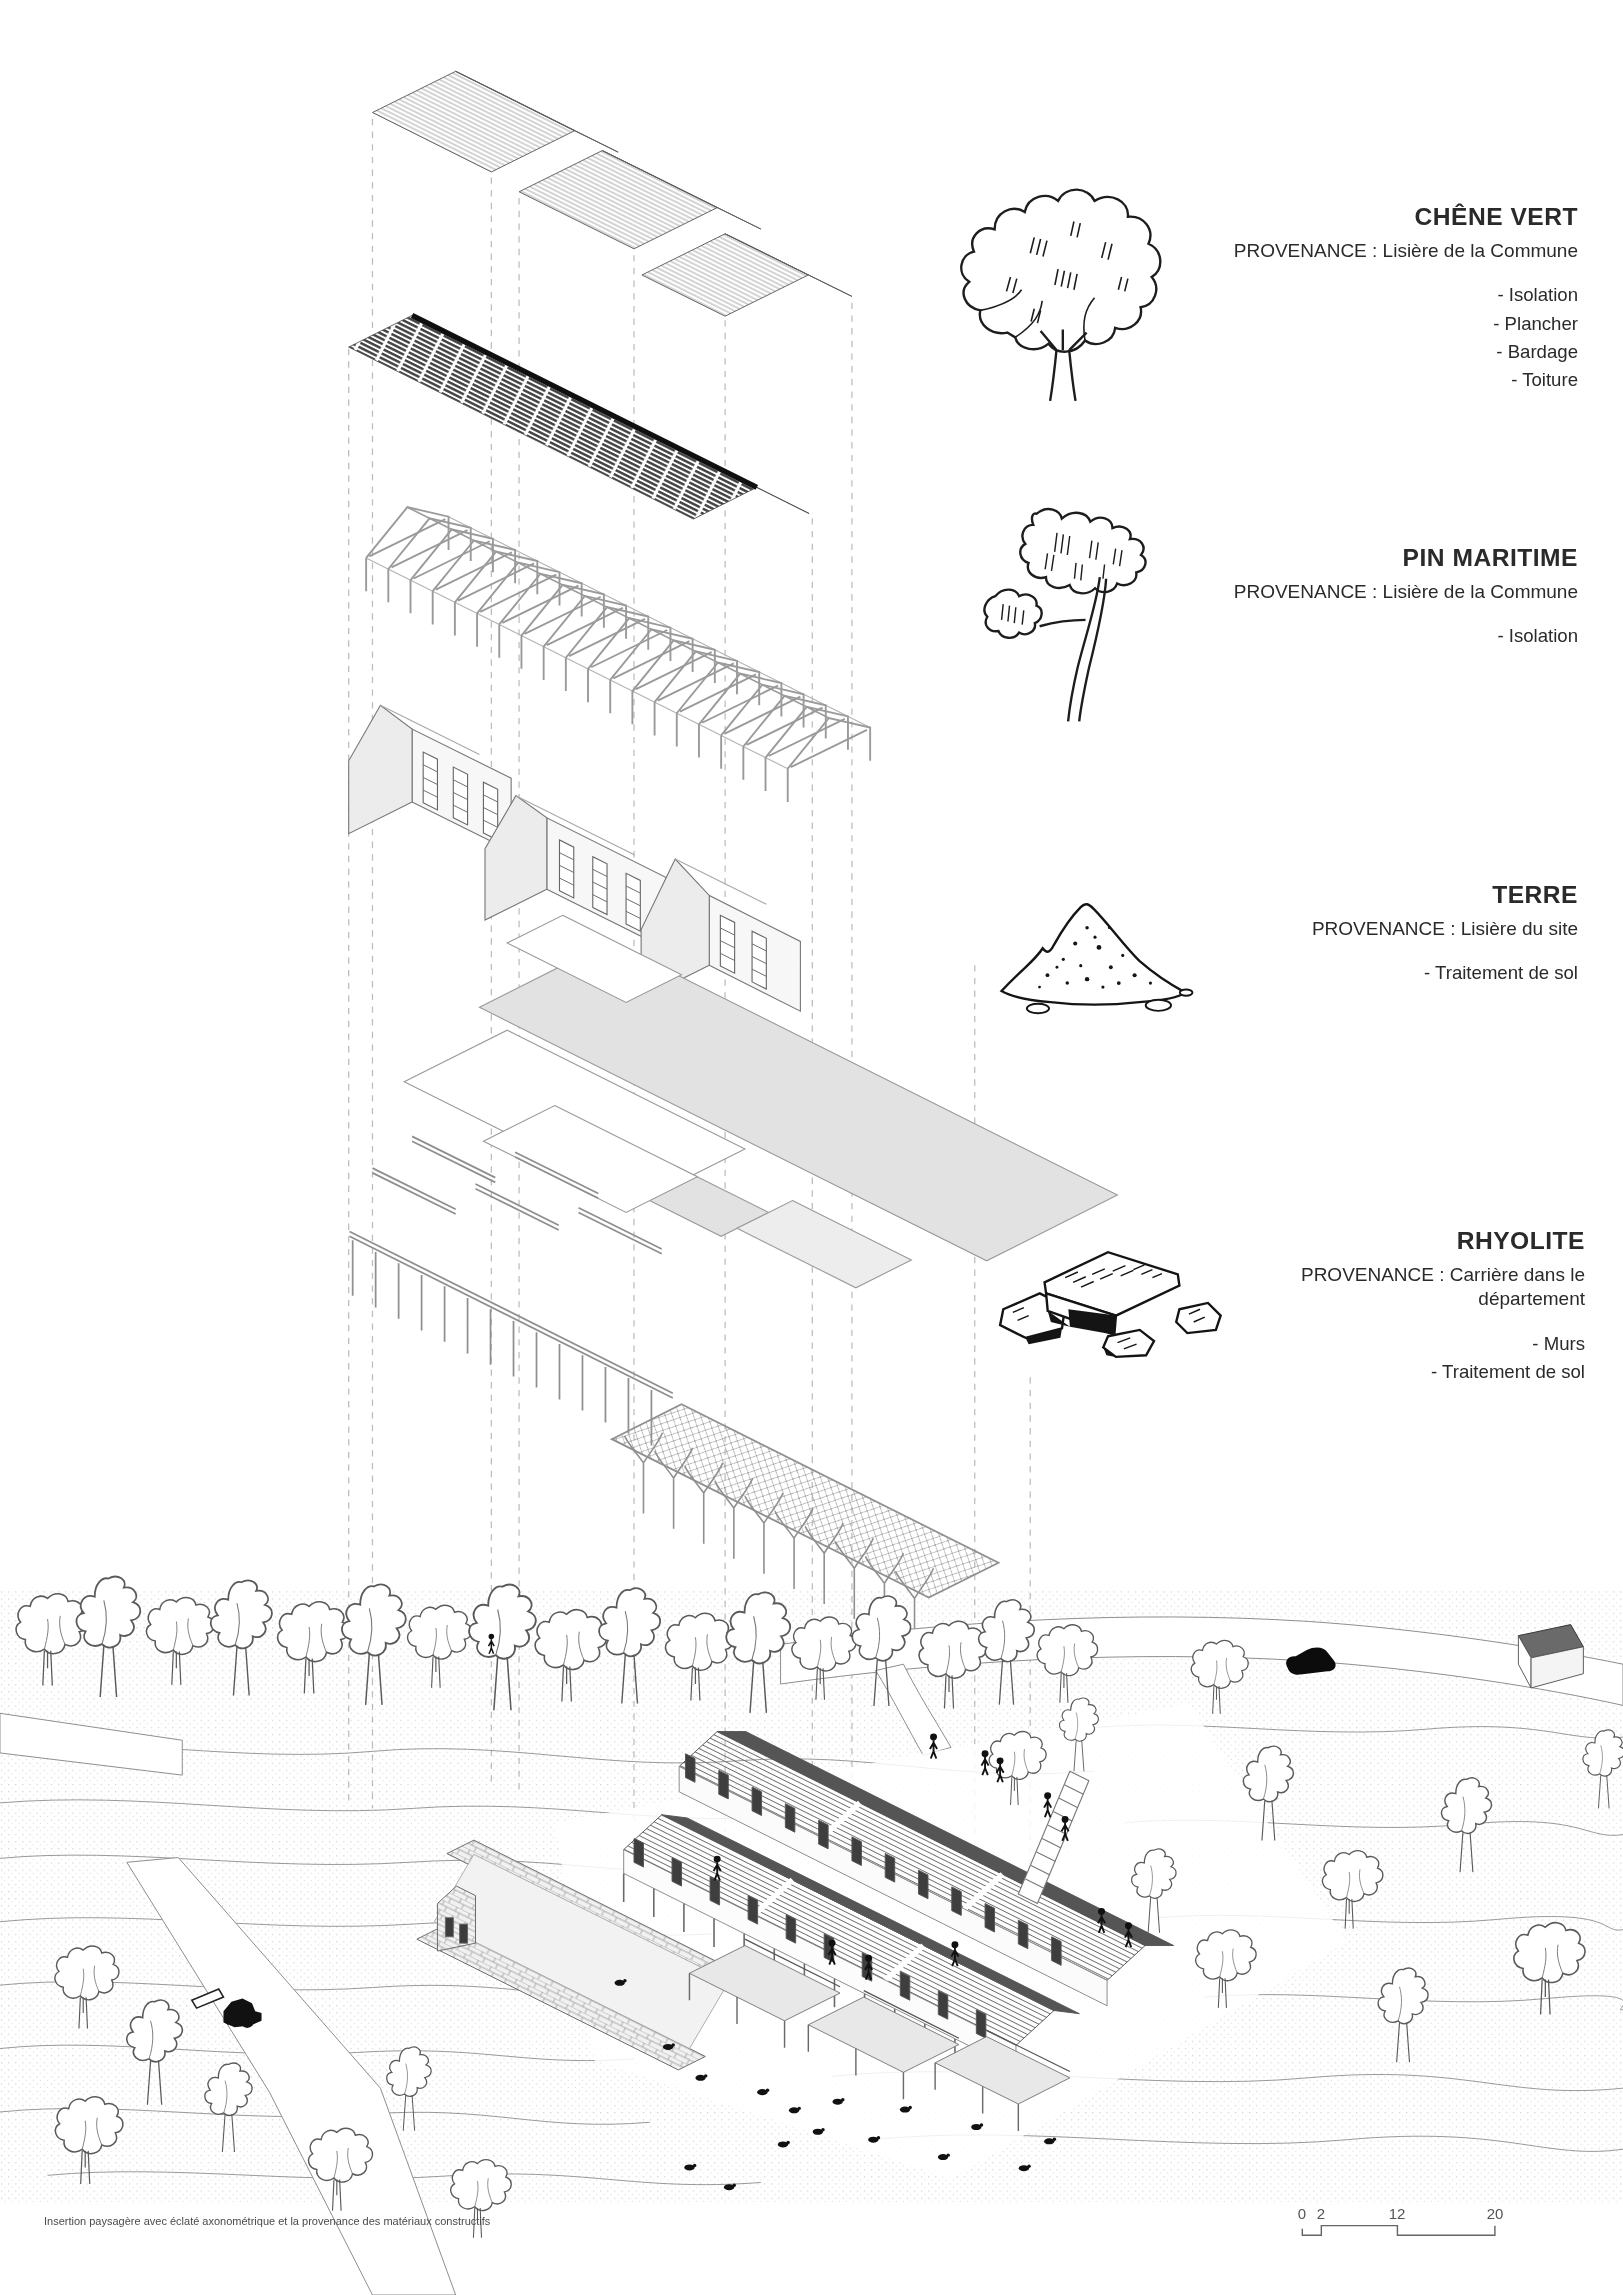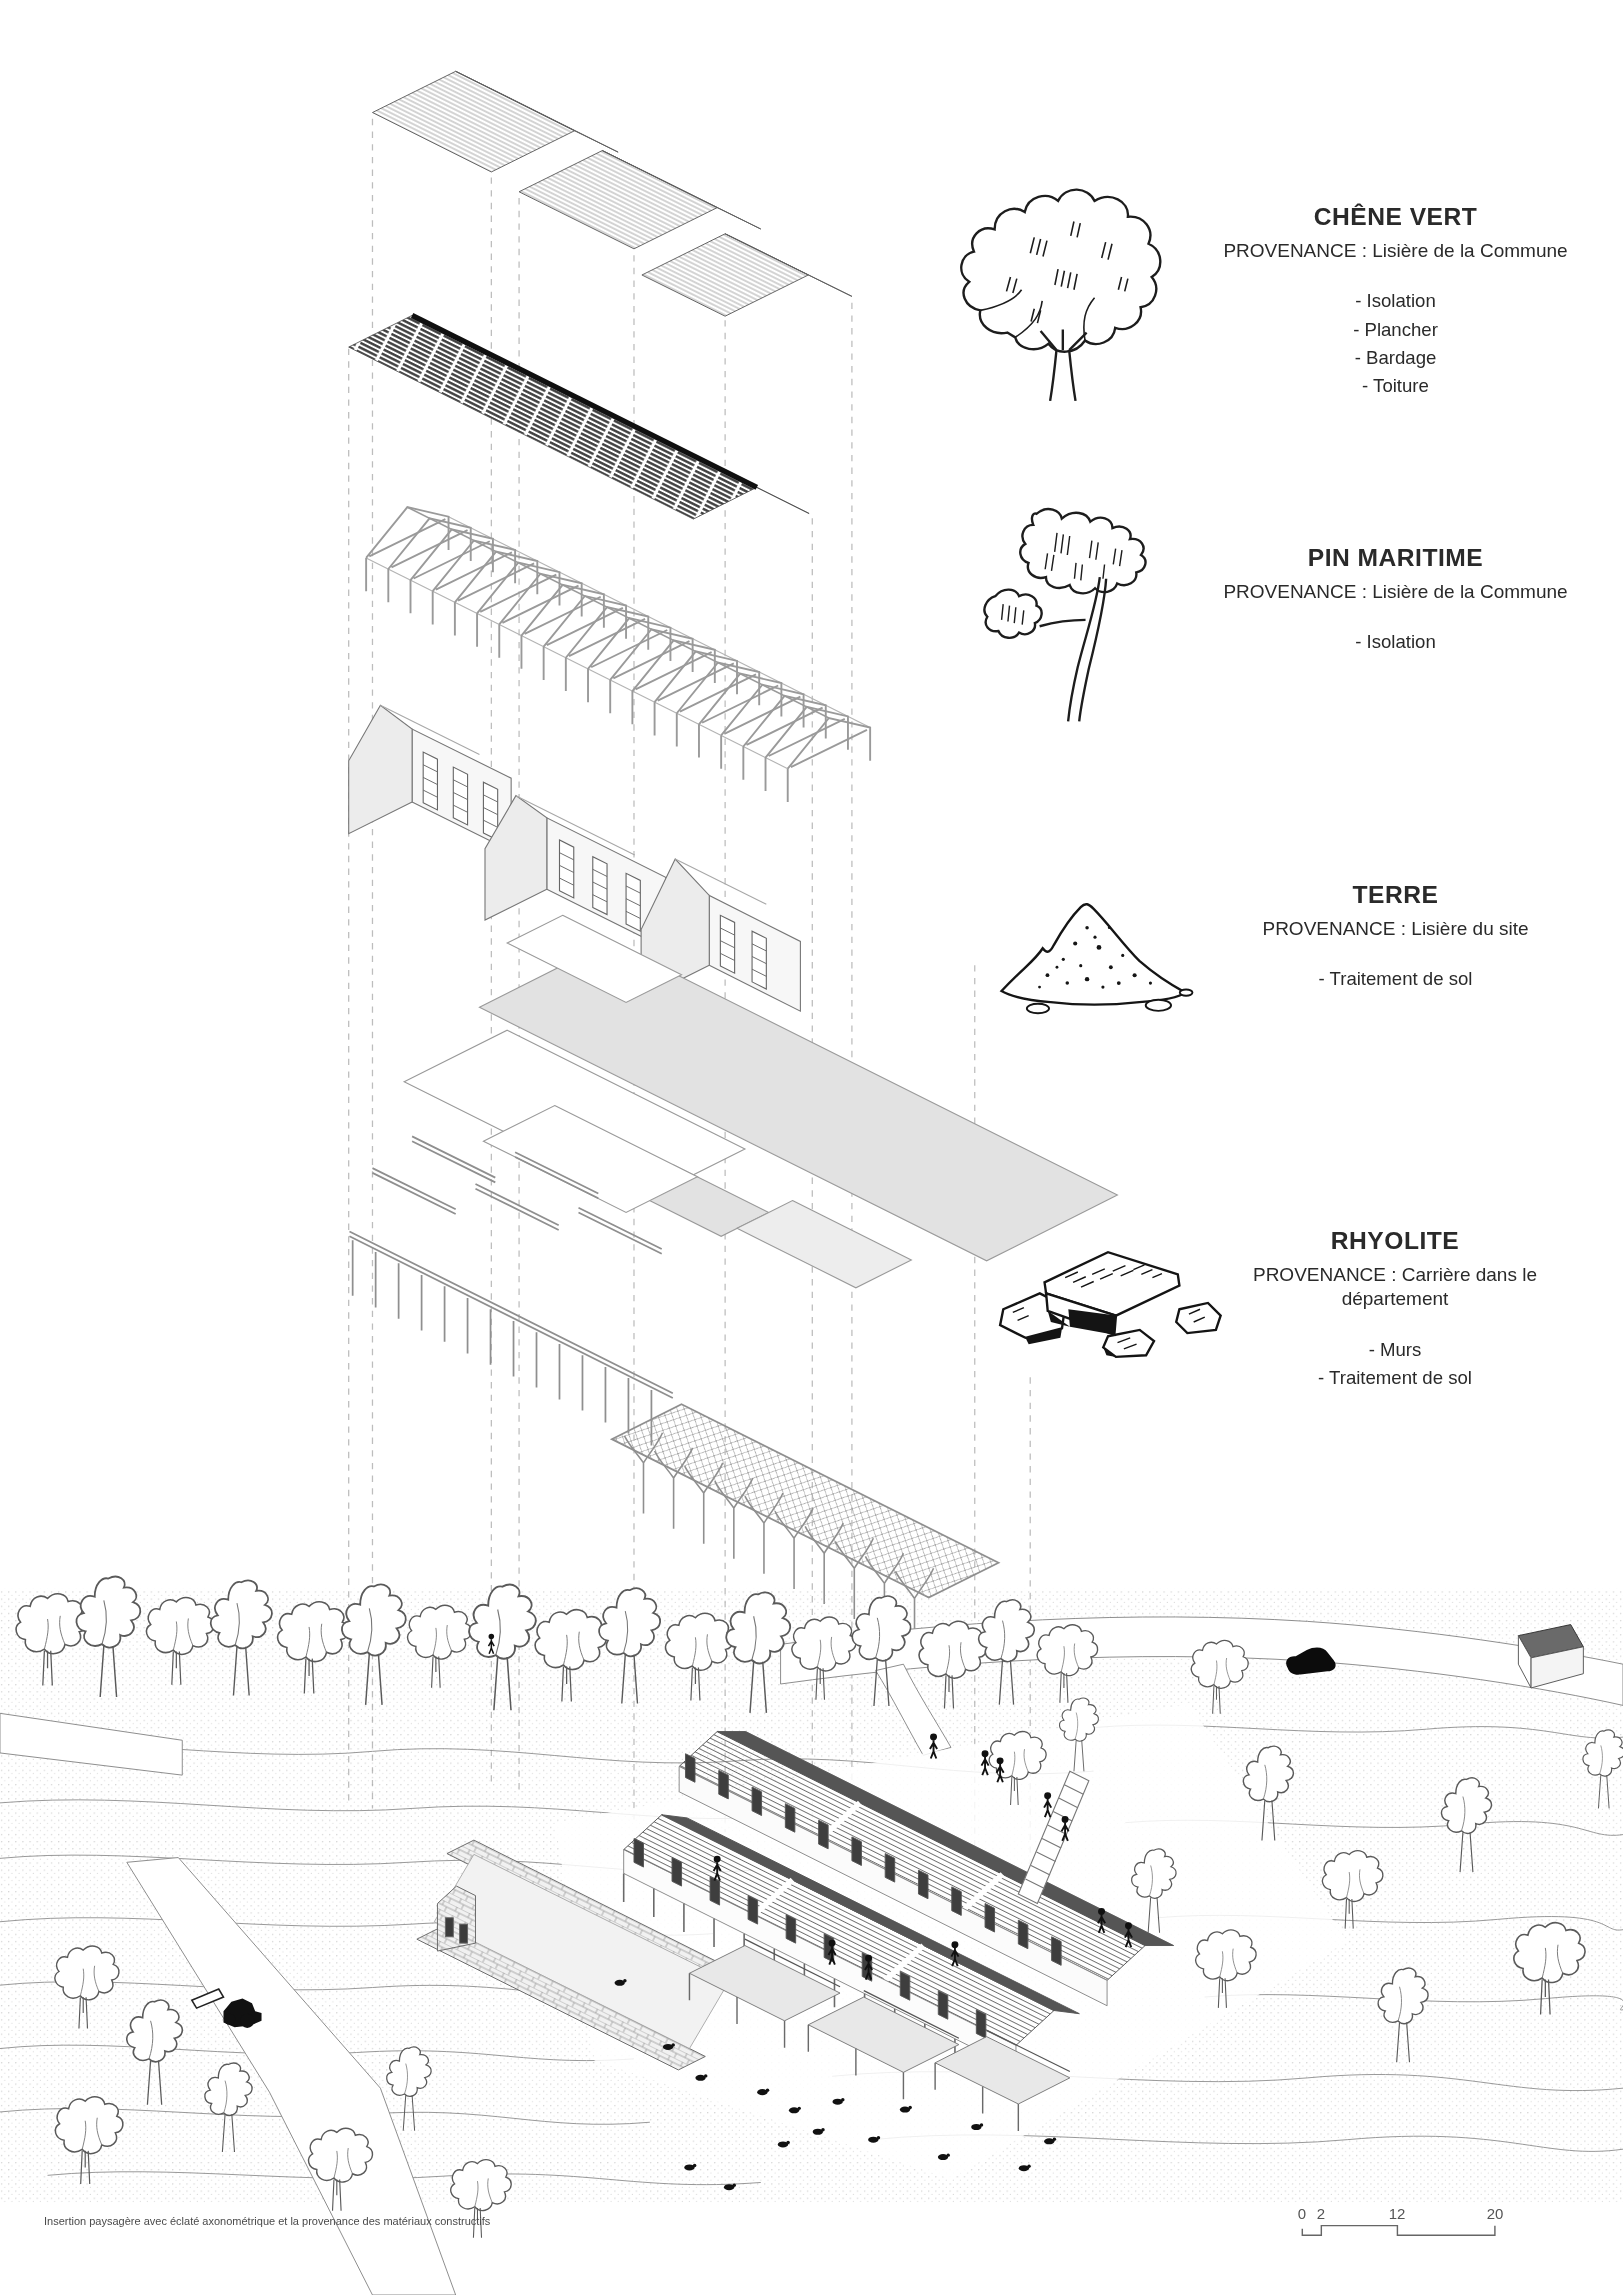--- a/index.html
+++ b/index.html
@@ -1,22 +1,22 @@
 <!DOCTYPE html>
 <html style="font-size:12.7px"><head>
 <meta charset="utf-8">
 <style>
   html,body{margin:0;padding:0;background:#ffffff;}
   body{width:1623px;height:2295px;position:relative;overflow:hidden;
        font-family:"Liberation Sans",sans-serif;color:#262626;}
   .drawing{position:absolute;left:0;top:0;}
-  .mat{position:absolute;text-align:center;color:#2a2a2a;}
+  .mat{position:absolute;text-align:right;color:#2a2a2a;}
   .mat h2{font-size:24.6px;font-weight:bold;margin:0 0 8px 0;letter-spacing:0.5px;}
   .mat .prov{font-size:19px;line-height:1.28;margin:0;}
-  .mat ul{list-style:none;margin:24px 0 0 0;padding:0;font-size:18.6px;line-height:1.52;}
+  .mat ul{list-style:none;margin:18px 0 0 0;padding:0;font-size:18.6px;line-height:1.52;}
   .icon{position:absolute;}
   .caption{position:absolute;left:44px;top:2215px;font-size:11px;color:#4a4a4a;}
   .sb-label{position:absolute;font-size:15px;color:#555;transform:translateX(-50%);}
   svg{display:block;}
 </style>
 </head>
 <body>
 
 <svg class="drawing" width="1623" height="2295" viewBox="0 0 2048 2896">
   <defs>

